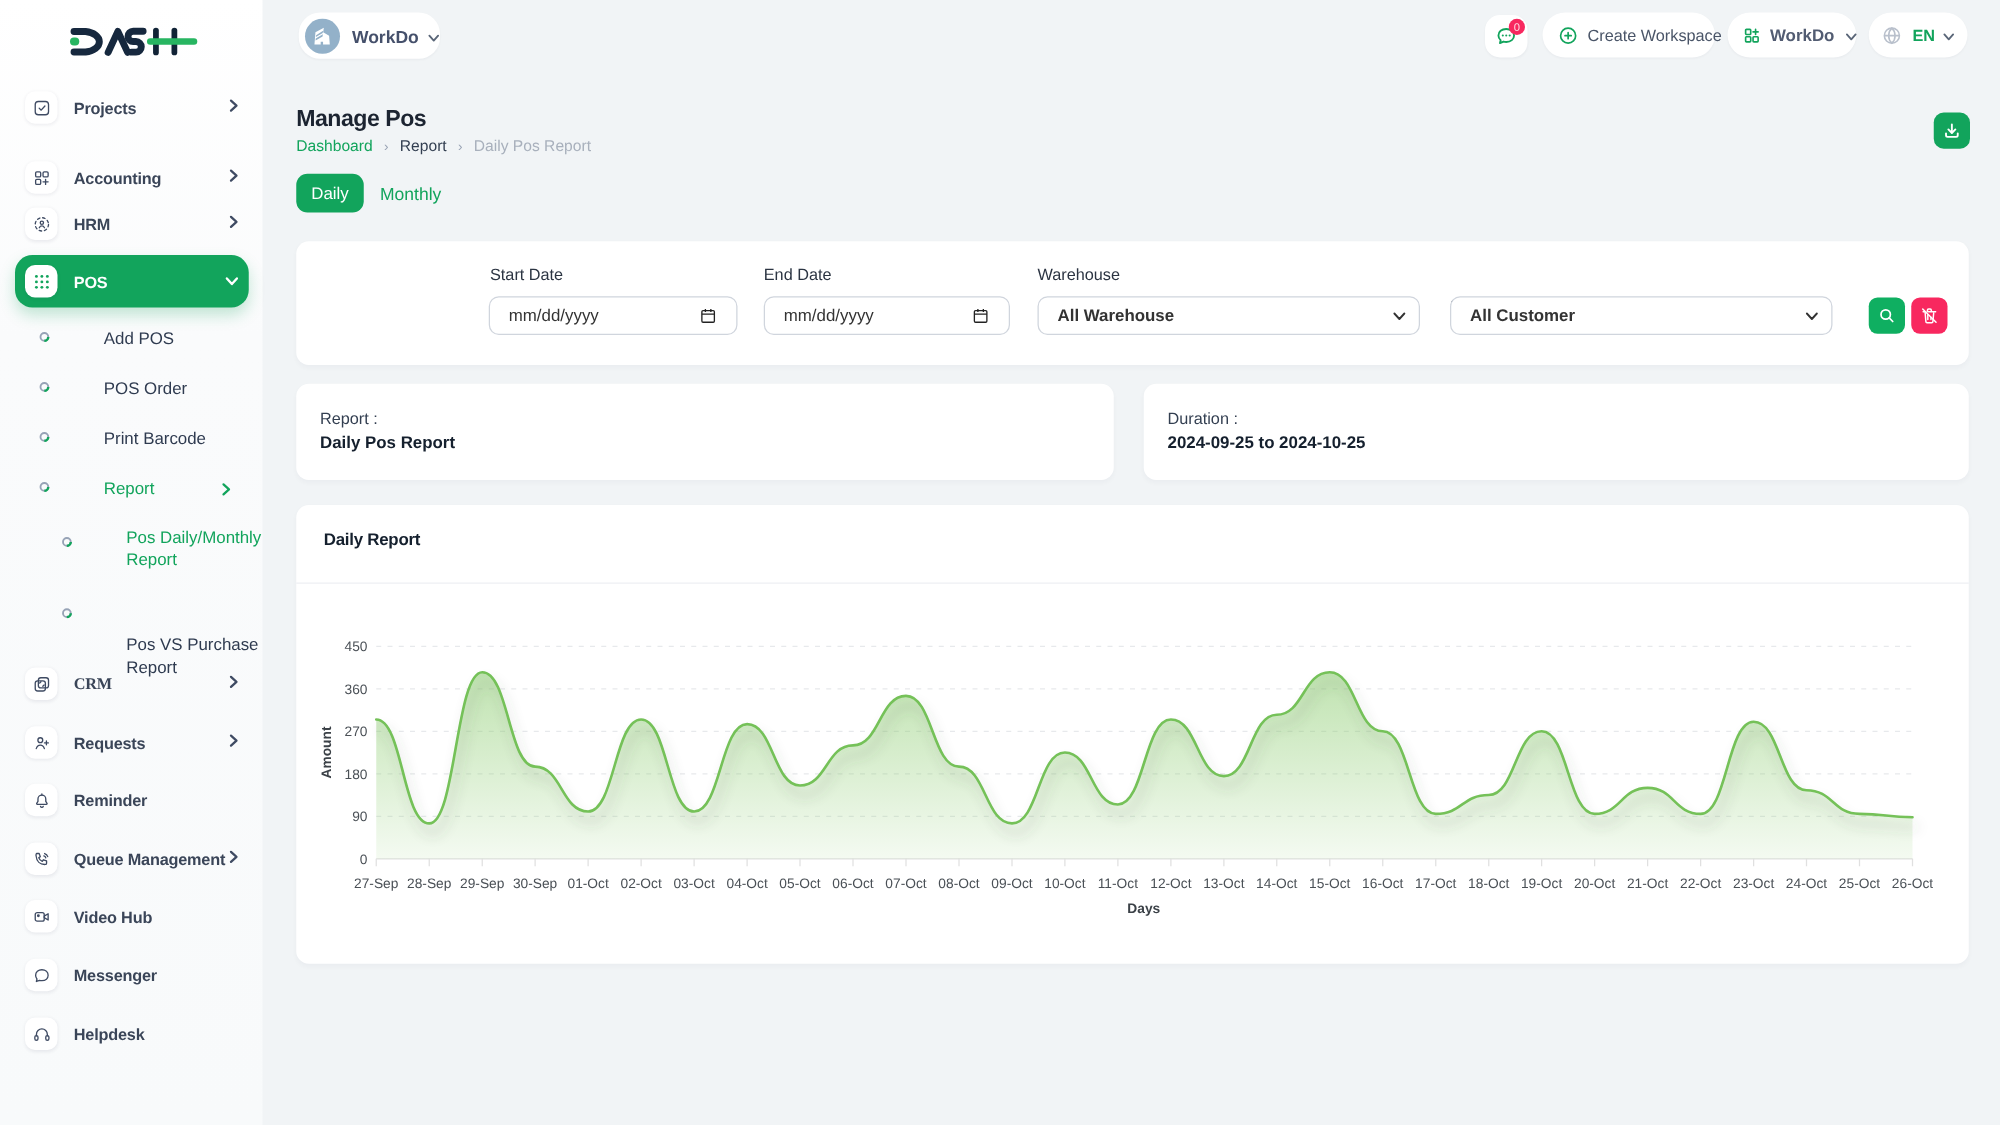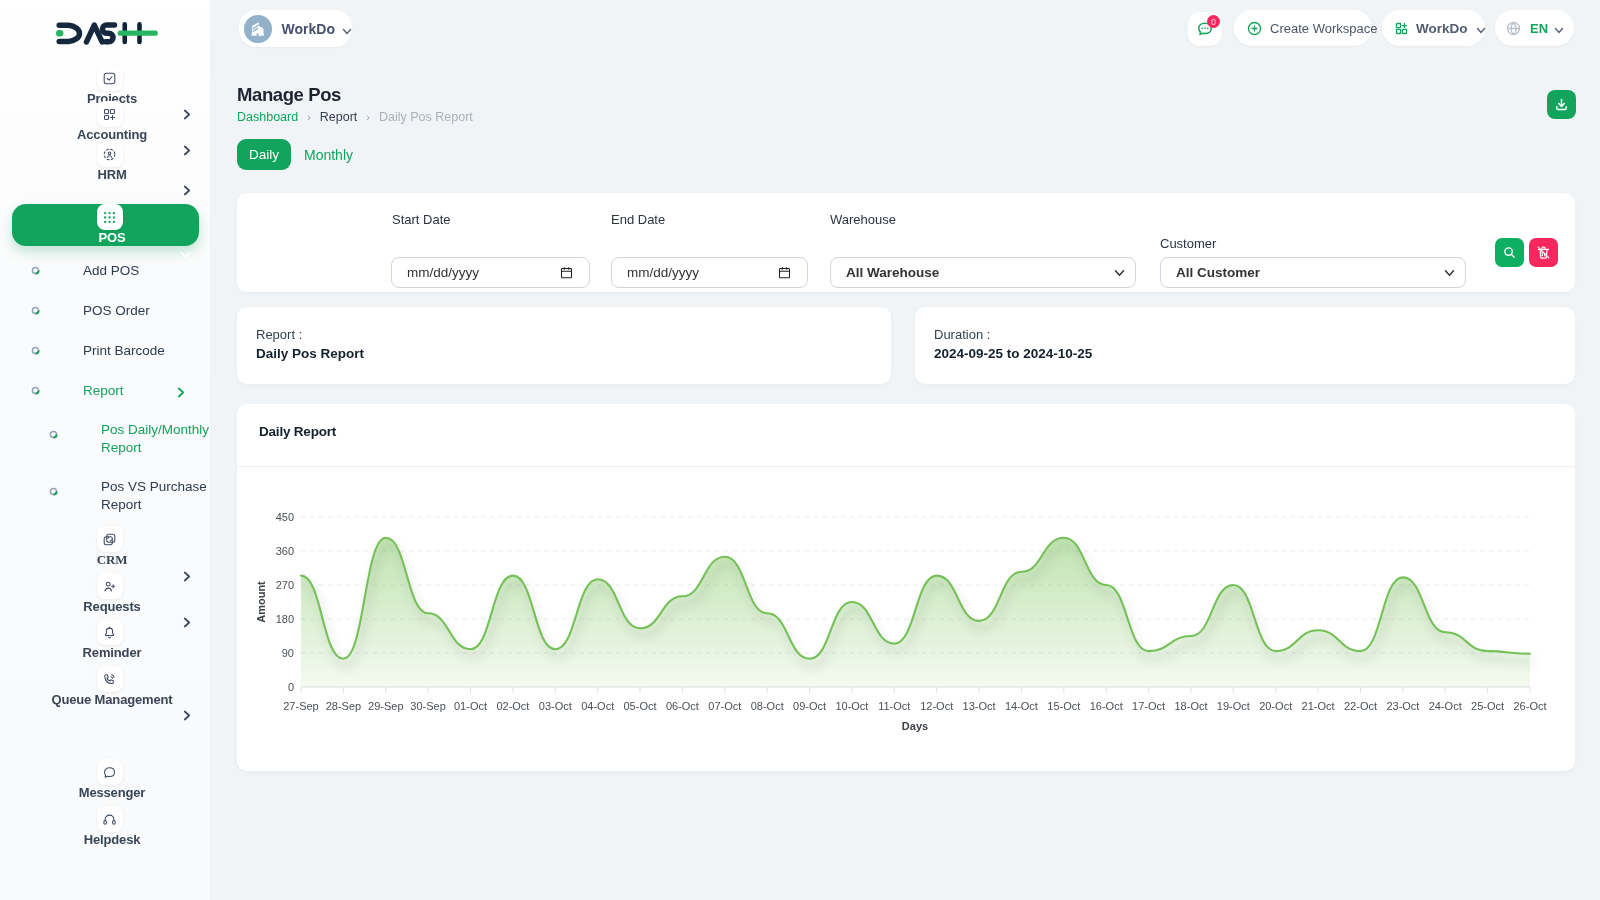--- a/index.html
+++ b/index.html
@@ -3,21 +3,21 @@
 <meta charset="utf-8">
 <style>
 * { margin:0; padding:0; box-sizing:border-box; }
 html,body { width:1600px; height:900px; overflow:hidden; }
 body { font-family:"Liberation Sans", sans-serif; background:#f1f4f6; position:relative; color:#1f2937; }
 
 
 #sidebar { position:absolute; left:0; top:0; width:210px; height:900px;
   background:linear-gradient(180deg,#ffffff 0%,#fafbfc 30%,#f8fafb 100%); }
 #logo { position:absolute; left:53px; top:14px; }
-.nav-item { position:absolute; left:12px; width:187px; height:42px; display:flex; align-items:center;flex-direction:column; }
+.nav-item { position:absolute; left:12px; width:187px; height:42px; display:flex; align-items:center; }
 .nav-ic { width:26px; height:26px; margin-left:8px; background:#fff; border-radius:8px;
   box-shadow:0 1px 3px rgba(20,30,60,.08); display:flex; align-items:center; justify-content:center; flex:none; }
 .nav-tx { margin-left:13px; font-size:13px; font-weight:700; color:#3a4558; white-space:nowrap; letter-spacing:-0.15px; }
 .nav-ch { margin-left:auto; margin-right:8px; }
 .nav-active { background:#12a45c; border-radius:14px; box-shadow:0 6px 12px rgba(18,164,92,.25); }
 .nav-active .nav-tx { color:#fff; }
 .sub-item { position:absolute; left:31px; display:flex; align-items:center;gap:28px; }
 .sub-tx { margin-left:15px; font-size:13.5px; font-weight:400; color:#2f3b50; }
 .sub-green { color:#12a45c; }
 
@@ -31,21 +31,21 @@
 .crumb { position:absolute; left:237px; top:110px; font-size:12.5px; color:#667085; }
 .crumb a { color:#12a45c; text-decoration:none;text-align:center; }
 .crumb .sep { color:#98a2b3; margin:0 9px; font-size:11px; }
 .crumb .cur { color:#a8b0bc; }
 .btn-daily { position:absolute; left:237px; top:139px; width:54px; height:31px; background:#12a45c;
   border-radius:9px; color:#fff; font-size:13.5px; display:flex; align-items:center; justify-content:center; }
 .btn-monthly { position:absolute; left:304px; top:140px; font-size:14px; color:#12a45c; font-weight:400;
   height:29px; display:flex; align-items:center; }
 .f-label { position:absolute; font-size:13px; color:#2b3442; }
 .f-input { position:absolute; height:31px; background:#fff; border:1px solid #d0d5dd; border-radius:8px;
-  font-size:13.5px; color:#333; display:flex; align-items:center; padding:0 15px;margin-top:20px; }
+  font-size:13.5px; color:#333; display:flex; align-items:center; padding:0 15px; }
 .sq-btn { position:absolute; width:30px; height:30px; border-radius:7px; display:flex; align-items:center; justify-content:center; }
 .info-label { font-size:13px; color:#333f51; }
 .info-val { font-size:13.5px; font-weight:700; color:#15202e; margin-top:4px; }
 </style>
 </head>
 <body>
 
 <div id="sidebar">
   <div id="logo">
     <svg width="106" height="34" viewBox="0 0 106 34">
@@ -70,21 +70,21 @@
         <svg width="15" height="15" viewBox="0 0 24 24" fill="none" stroke="#3f4b63" stroke-width="1.7" stroke-linecap="round" stroke-linejoin="round">
           <rect x="3.5" y="3.5" width="17" height="17" rx="4"></rect>
           <path d="M8.5 12l2.6 2.6 4.8-5.4"></path>
         </svg>
       </div>
       <div class="nav-tx">Projects</div>
       <div class="nav-ch"><svg width="8" height="11" viewBox="0 0 8 11" fill="none" stroke="#3f4b63" stroke-width="1.8" stroke-linecap="round" stroke-linejoin="round">
           <path d="M1.8 1.5 6.2 5.5 1.8 9.5"></path>
         </svg></div>
     </div>
-  <div class="nav-item" style="top:101px;">
+  <div class="nav-item" style="top:121px;">
       <div class="nav-ic">
         <svg width="15" height="15" viewBox="0 0 24 24" fill="none" stroke="#3f4b63" stroke-width="1.7" stroke-linecap="round" stroke-linejoin="round">
           <rect x="4" y="4" width="6.5" height="6.5" rx="1.5"></rect>
           <rect x="13.5" y="4" width="6.5" height="6.5" rx="1.5"></rect>
           <rect x="4" y="13.5" width="6.5" height="6.5" rx="1.5"></rect>
           <path d="M16.75 13.5v6.5M13.5 16.75H20"></path>
         </svg>
       </div>
       <div class="nav-tx">Accounting</div>
       <div class="nav-ch"><svg width="8" height="11" viewBox="0 0 8 11" fill="none" stroke="#3f4b63" stroke-width="1.8" stroke-linecap="round" stroke-linejoin="round">
@@ -161,21 +161,21 @@
           <circle cx="4.5" cy="4.5" r="3.1" fill="none" stroke="#97a3b6" stroke-width="1.5"></circle>
           <path d="M4.5 7.6a3.1 3.1 0 0 0 3.1-3.1" fill="none" stroke="#12a45c" stroke-width="2"></path>
         </svg></div>
       <div class="sub-tx sub-green" style="line-height:18px;">Pos Daily/Monthly<br>Report</div>
     </div>
   <div class="sub-item" style="top:478px; left:49px; align-items:flex-start;">
       <div style="flex:none; margin-top:4px;"><svg width="9" height="9" viewBox="0 0 9 9">
           <circle cx="4.5" cy="4.5" r="3.1" fill="none" stroke="#97a3b6" stroke-width="1.5"></circle>
           <path d="M4.5 7.6a3.1 3.1 0 0 0 3.1-3.1" fill="none" stroke="#12a45c" stroke-width="2"></path>
         </svg></div>
-      <div class="sub-tx" style="line-height:18px;">Pos VS Purchase<br>Report</div>
+      <div class="sub-tx" style="line-height:18px;margin-top:29px;">Pos VS Purchase<br>Report</div>
     </div>
   <div class="nav-item" style="top:526px;font-family:Liberation Serif, serif;">
       <div class="nav-ic">
         <svg width="15" height="15" viewBox="0 0 24 24" fill="none" stroke="#3f4b63" stroke-width="1.7" stroke-linecap="round" stroke-linejoin="round">
           <rect x="7.5" y="3.5" width="13" height="13" rx="3.2"></rect>
           <rect x="3.5" y="7.5" width="13" height="13" rx="3.2"></rect>
           <path d="M9.2 10.2l1.6-1.6M13.2 14.4l1.7-1.7"></path>
         </svg>
       </div>
       <div class="nav-tx">CRM</div>
@@ -211,20 +211,31 @@
       <div class="nav-ic">
         <svg width="15" height="15" viewBox="0 0 24 24" fill="none" stroke="#3f4b63" stroke-width="1.7" stroke-linecap="round" stroke-linejoin="round">
           <path d="M5.5 4.5h3l1.5 4-2 1.5c.8 2 2.5 3.7 4.5 4.5l1.5-2 4 1.5v3c0 .8-.7 1.5-1.5 1.5C9.7 18.9 5.1 14.3 4.5 7c0-.8.2-2.5 1-2.5z"></path>
           <path d="M14.5 7.5a3.5 3.5 0 0 1 2.5 2.5M15.5 4.5a6 6 0 0 1 4 4"></path>
         </svg>
       </div>
       <div class="nav-tx">Queue Management</div>
       <div class="nav-ch"><svg width="8" height="11" viewBox="0 0 8 11" fill="none" stroke="#3f4b63" stroke-width="1.8" stroke-linecap="round" stroke-linejoin="round">
           <path d="M1.8 1.5 6.2 5.5 1.8 9.5"></path>
         </svg></div>
+    </div>
+  <div class="nav-item" style="top:712px;">
+      <div class="nav-ic">
+        <svg width="15" height="15" viewBox="0 0 24 24" fill="none" stroke="#3f4b63" stroke-width="1.7" stroke-linecap="round" stroke-linejoin="round">
+          <rect x="3.5" y="6.5" width="11.5" height="11" rx="2.5"></rect>
+          <path d="M15 11l5-3v8l-5-3z"></path>
+          <circle cx="7.5" cy="10.5" r="1"></circle>
+        </svg>
+      </div>
+      <div class="nav-tx">Video Hub</div>
+      <div class="nav-ch"></div>
     </div>
   <div class="nav-item" style="top:759px;">
       <div class="nav-ic">
         <svg width="15" height="15" viewBox="0 0 24 24" fill="none" stroke="#3f4b63" stroke-width="1.7" stroke-linecap="round" stroke-linejoin="round">
           <path d="M12 4.5c4.7 0 8 3 8 7s-3.3 7-8 7c-1 0-2-.1-2.9-.4L5 19.5l.7-3.2c-1-1.2-1.7-2.8-1.7-4.8 0-4 3.3-7 8-7z"></path>
         </svg>
       </div>
       <div class="nav-tx">Messenger</div>
       <div class="nav-ch"></div>
     </div>

